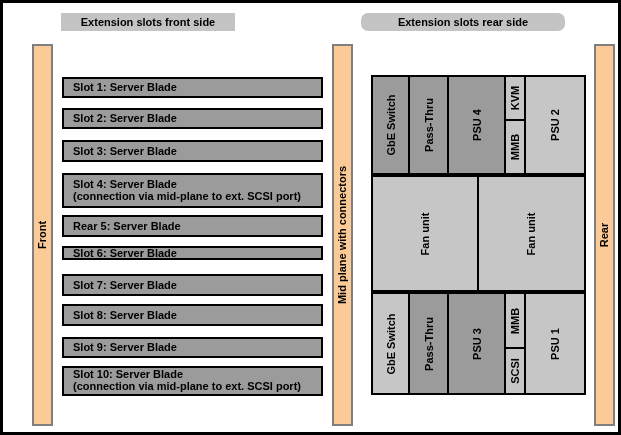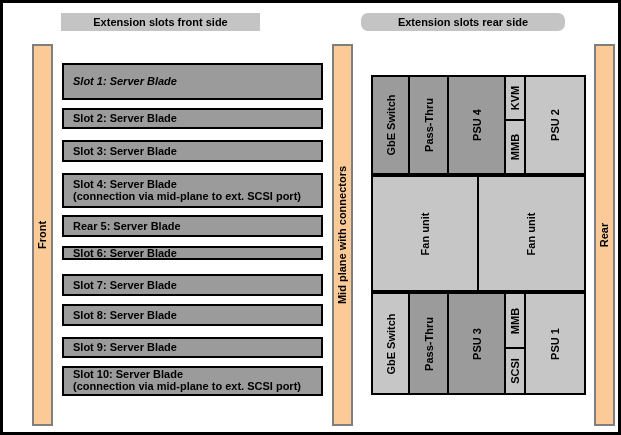--- a/index.html
+++ b/index.html
@@ -51,34 +51,34 @@
     overflow: hidden;
   }
   .mod-dark  { background: #9b9b9b; }
   .mod-light { background: #c6c6c6; }
 </style>
 </head>
 <body>
 
 <div class="frame">
 
-  <div class="abs hdr" style="left:58px; top:10px; width:199px; height:18px;">Extension slots front side</div>
+  <div class="abs hdr" style="left:58px; top:10px; width:174px; height:18px;">Extension slots front side</div>
   <div class="abs hdr" style="left:358px; top:10px; width:204px; height:18px;border-radius:7px;">Extension slots rear side</div>
 
   <div class="abs obar" style="left:29px; top:41px; width:21px; height:382px;">
     <span class="vtext">Front</span>
   </div>
   <div class="abs obar" style="left:329px; top:41px; width:21px; height:382px;">
     <span class="vtext">Mid plane with connectors</span>
   </div>
   <div class="abs obar" style="left:591px; top:41px; width:21px; height:382px;">
     <span class="vtext">Rear</span>
   </div>
 
-  <div class="abs slot" style="top:60px;  height:37px;font-style:italic;">
+  <div class="abs slot" style="top:74px;  height:21px;">
     <span class="slot-title">Slot 1: Server Blade</span>
   </div>
   <div class="abs slot" style="top:105px; height:21px;">
     <span class="slot-title">Slot 2: Server Blade</span>
   </div>
   <div class="abs slot" style="top:137px; height:22px;">
     <span class="slot-title">Slot 3: Server Blade</span>
   </div>
   <div class="abs slot" style="top:170px; height:35px;">
     <span class="slot-title">Slot 4: Server Blade</span>

